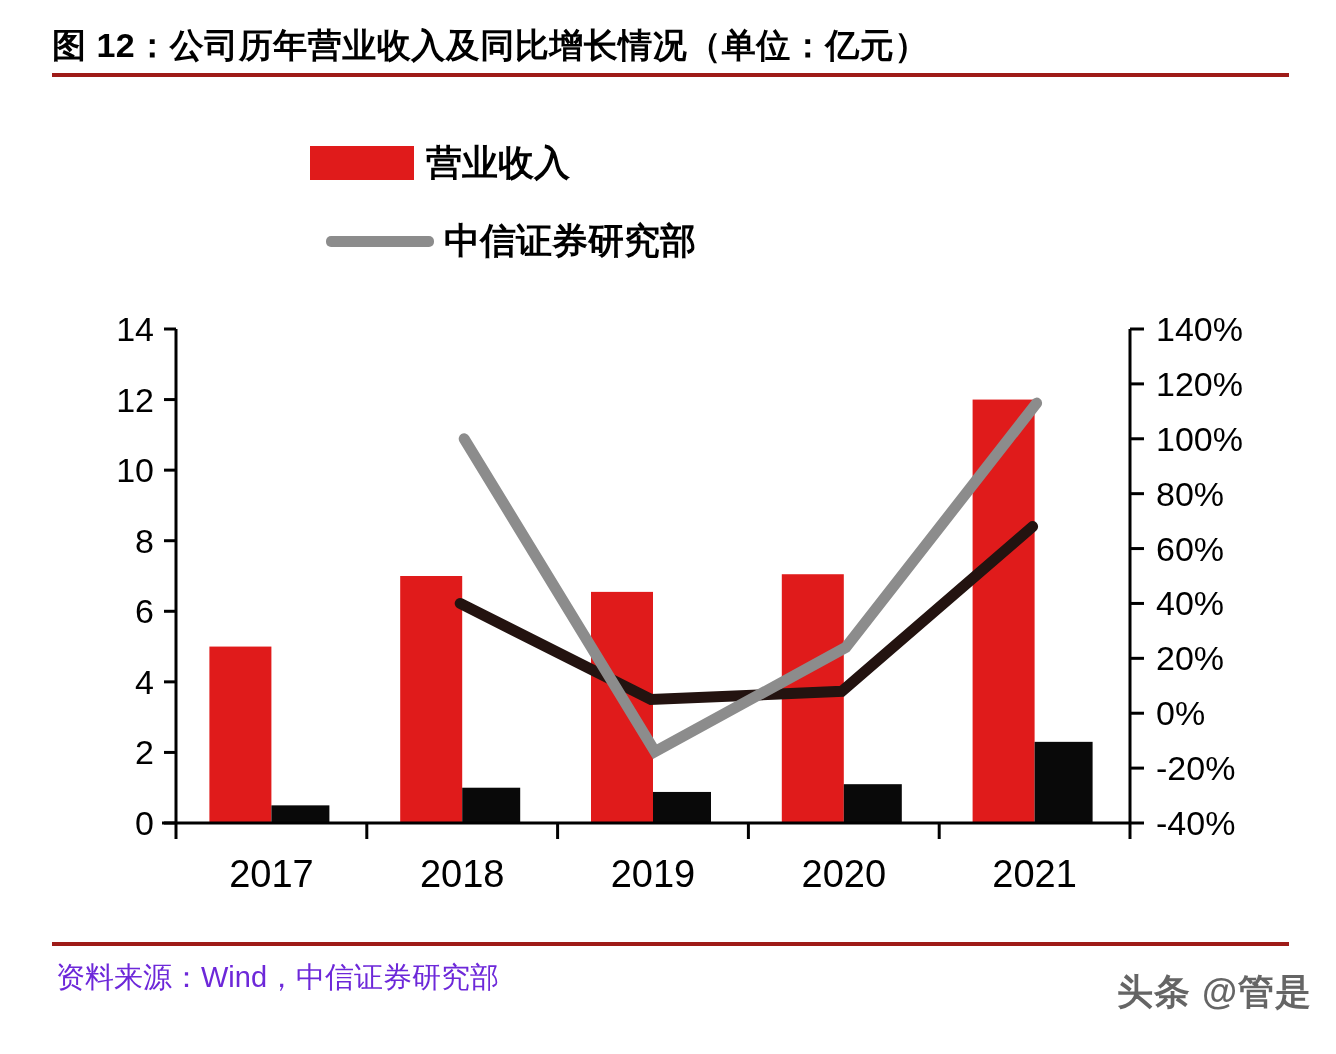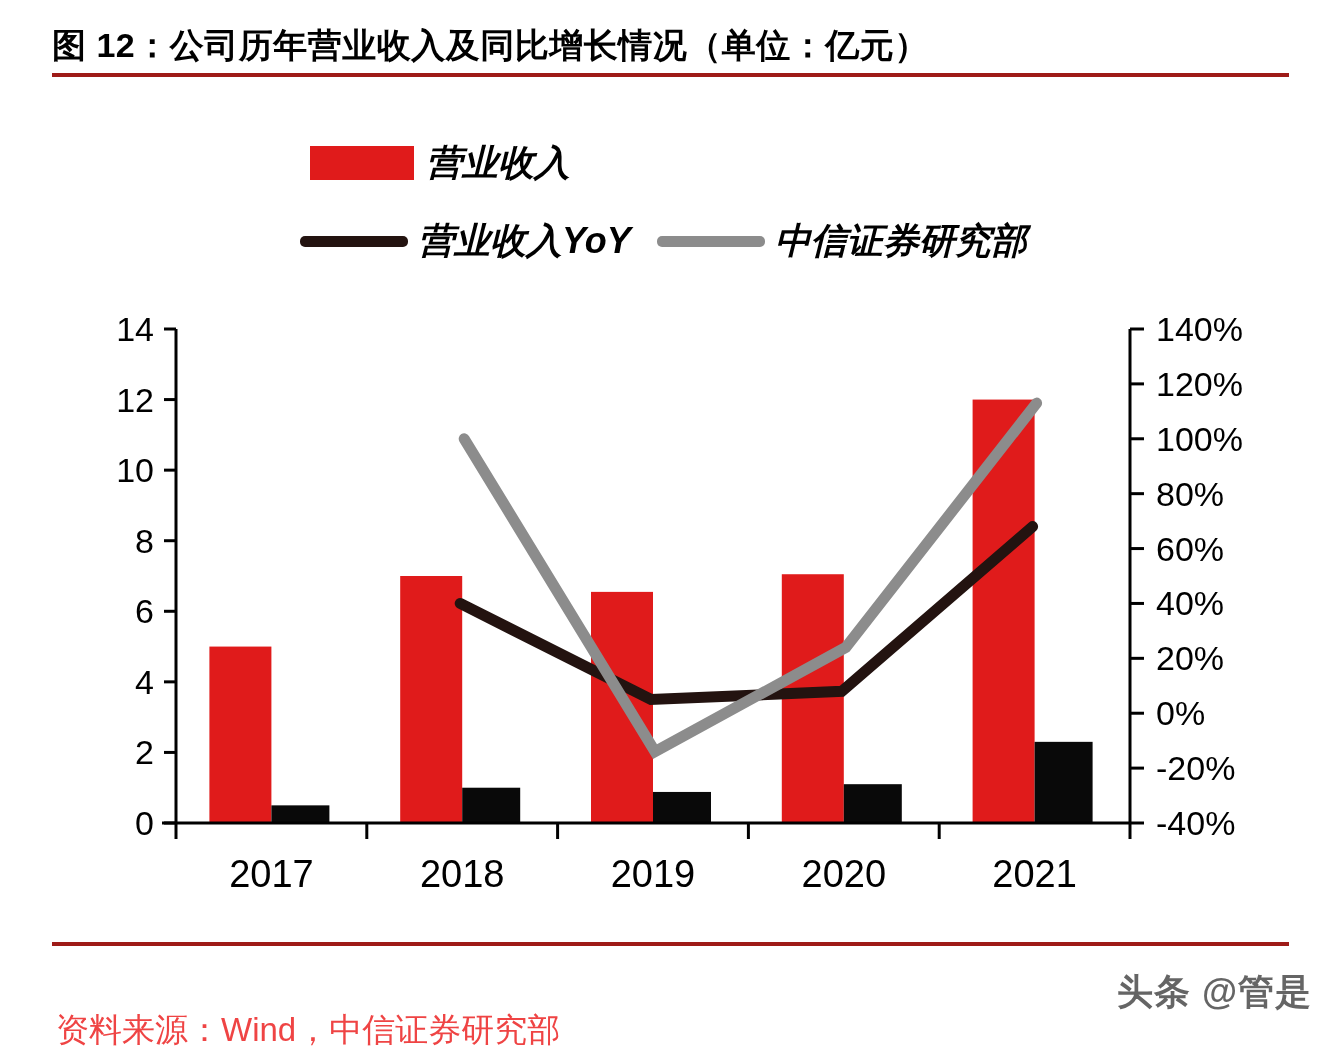--- a/index.html
+++ b/index.html
@@ -54,21 +54,20 @@
     position: absolute;
     left: 300px;
     top: 135px;
     width: 760px;
     height: 150px;
   }
   .legend-row {
     position: absolute;
     display: flex;
     align-items: flex-start;
-    font-style: italic;
   }
   .legend-row-1 { left: 10px; top: 8px; }
   .legend-row-2 { left: 0px;  top: 86px; }
 
   .legend-item {
     display: flex;
     align-items: center;
   }
   .legend-gap { width: 74px; }
   .legend-gap-2 { width: 26px; }
@@ -114,25 +113,25 @@
     position: absolute;
     left: 52px;
     top: 942px;
     width: 1237px;
     height: 4px;
     background: #9E1B18;
   }
   .footer-source {
     position: absolute;
     left: 56px;
-    top: 1008px;
-    font-size: 33px;
+    top: 958px;
+    font-size: 29px;
     font-weight: 400;
     white-space: nowrap;
-    color: #ef4444;
+    color: #6d28d9;
   }
   .watermark {
     position: absolute;
     right: 24px;
     top: 968px;
     font-size: 36px;
     font-weight: 700;
     color: #2a2a2a;
     opacity: 0.72;
     white-space: nowrap;
@@ -152,24 +151,20 @@
 
   <div class="legend">
     <div class="legend-row legend-row-1">
       <div class="legend-item">
         <span class="swatch-bar red"></span>
         <span class="legend-label">营业收入</span>
       </div>
       <span class="legend-gap"></span>
     </div>
     <div class="legend-row legend-row-2">
-      <div class="legend-item">
-        <span class="swatch-line dark"></span>
-        <span class="legend-label">营业收入YoY</span>
-      </div>
       <span class="legend-gap-2"></span>
       <div class="legend-item">
         <span class="swatch-line gray"></span>
         <span class="legend-label">中信证券研究部</span>
       </div>
     </div>
   </div>
 
   <div class="plot-wrap">
     <svg class="plot-svg" id="chart-svg" width="1336" height="620" viewBox="0 0 1336 620">

